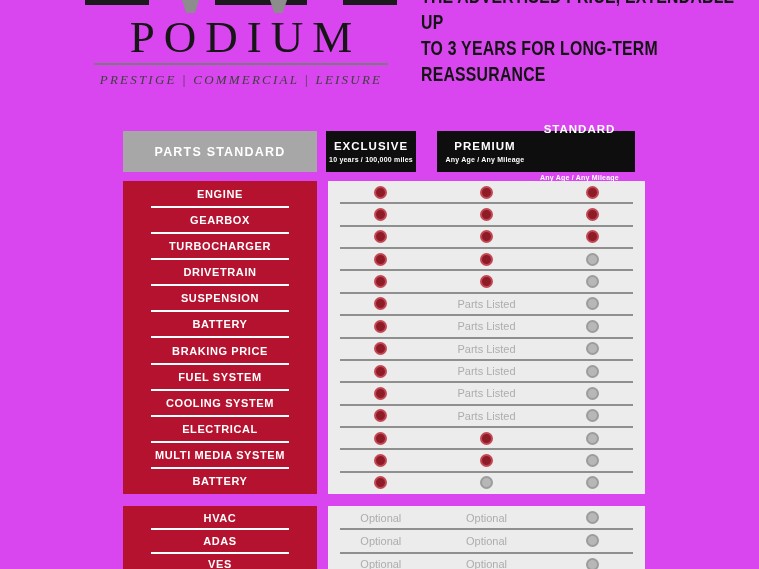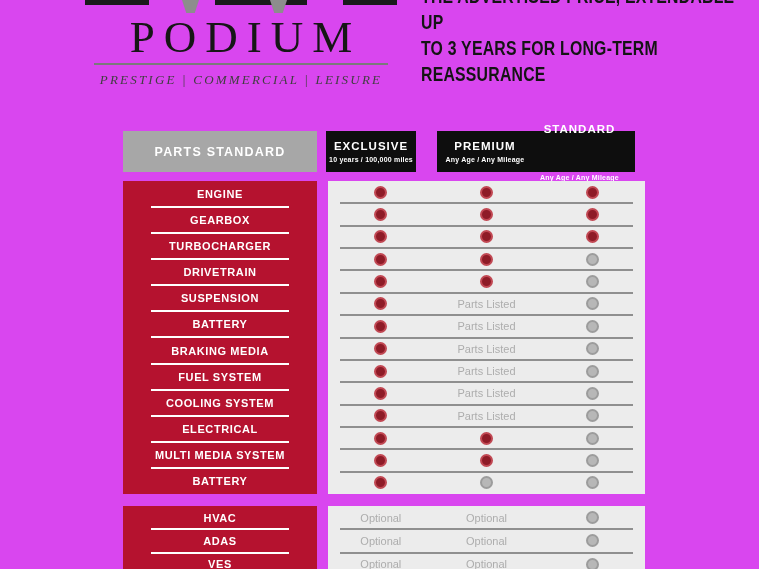--- a/index.html
+++ b/index.html
@@ -110,21 +110,21 @@
       <div class="label-row">
         <div class="lsep"></div>
         <span>SUSPENSION</span>
       </div>
       <div class="label-row">
         <div class="lsep"></div>
         <span>BATTERY</span>
       </div>
       <div class="label-row">
         <div class="lsep"></div>
-        <span>BRAKING MEDIA</span>
+        <span>BRAKING PRICE</span>
       </div>
       <div class="label-row">
         <div class="lsep"></div>
         <span>FUEL SYSTEM</span>
       </div>
       <div class="label-row">
         <div class="lsep"></div>
         <span>COOLING SYSTEM</span>
       </div>
       <div class="label-row">

